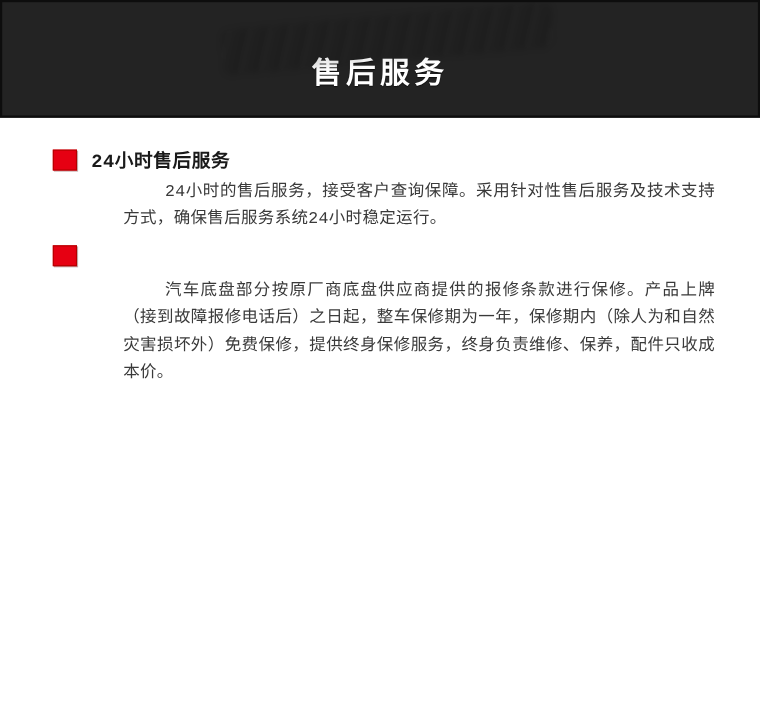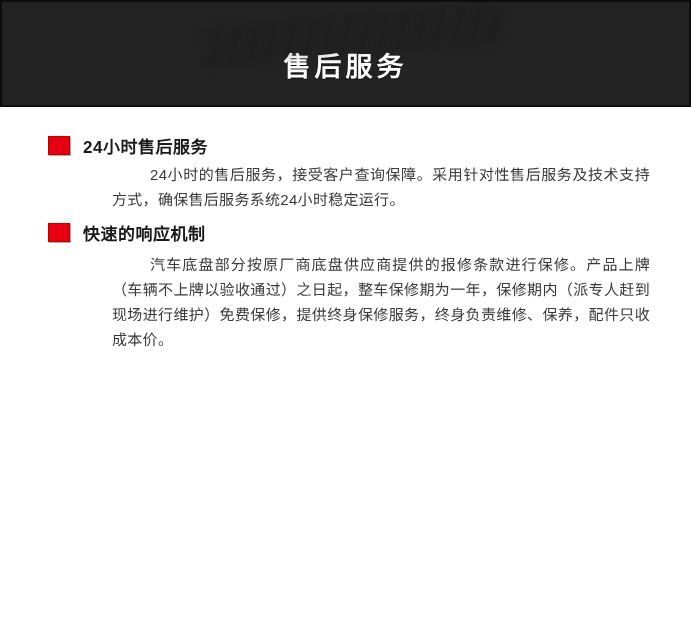--- a/index.html
+++ b/index.html
@@ -3,21 +3,21 @@
 <meta charset="utf-8">
 <style>
   :root{
     --accent:#e60012;
     --banner-bg:#232323;
     --banner-border:#0d0d0d;
     --banner-text:#ffffff;
     --body-text:#3a3a3a;
     --title-text:#1a1a1a;
   }
-  *{margin:0;padding:0;box-sizing:border-box;}
+  *{margin:0;padding:0;box-sizing:border-box;font-family:Liberation Mono, monospace;}
   html,body{background:#fff;}
   body{
     width:691px;height:640px;
     font-family:"Liberation Sans","DejaVu Sans",sans-serif;
     overflow:hidden;
     position:relative;
   }
   .banner{
     position:relative;
     width:691px;height:107px;
@@ -103,21 +103,20 @@
       <span class="bullet"></span>
       <h2 class="sec-title">24小时售后服务</h2>
     </div>
     <p class="body">24小时的售后服务，接受客户查询保障。采用针对性售后服务及技术支持方式，确保售后服务系统24小时稳定运行。</p>
   </section>
 
 
   <section class="sec">
     <div class="sec-head">
       <span class="bullet"></span>
-      <h2 class="sec-title">快速的响应机制</h2>
     </div>
   </section>
 
   <section class="sec">
-    <p class="body">汽车底盘部分按原厂商底盘供应商提供的报修条款进行保修。产品上牌（车辆不上牌以验收通过）之日起，整车保修期为一年，保修期内（派专人赶到现场进行维护）免费保修，提供终身保修服务，终身负责维修、保养，配件只收成本价。</p>
+    <p class="body">汽车底盘部分按原厂商底盘供应商提供的报修条款进行保修。产品上牌（接到故障报修电话后）之日起，整车保修期为一年，保修期内（除人为和自然灾害损坏外）免费保修，提供终身保修服务，终身负责维修、保养，配件只收成本价。</p>
   </section>
 
 </main>
 
 </body></html>

